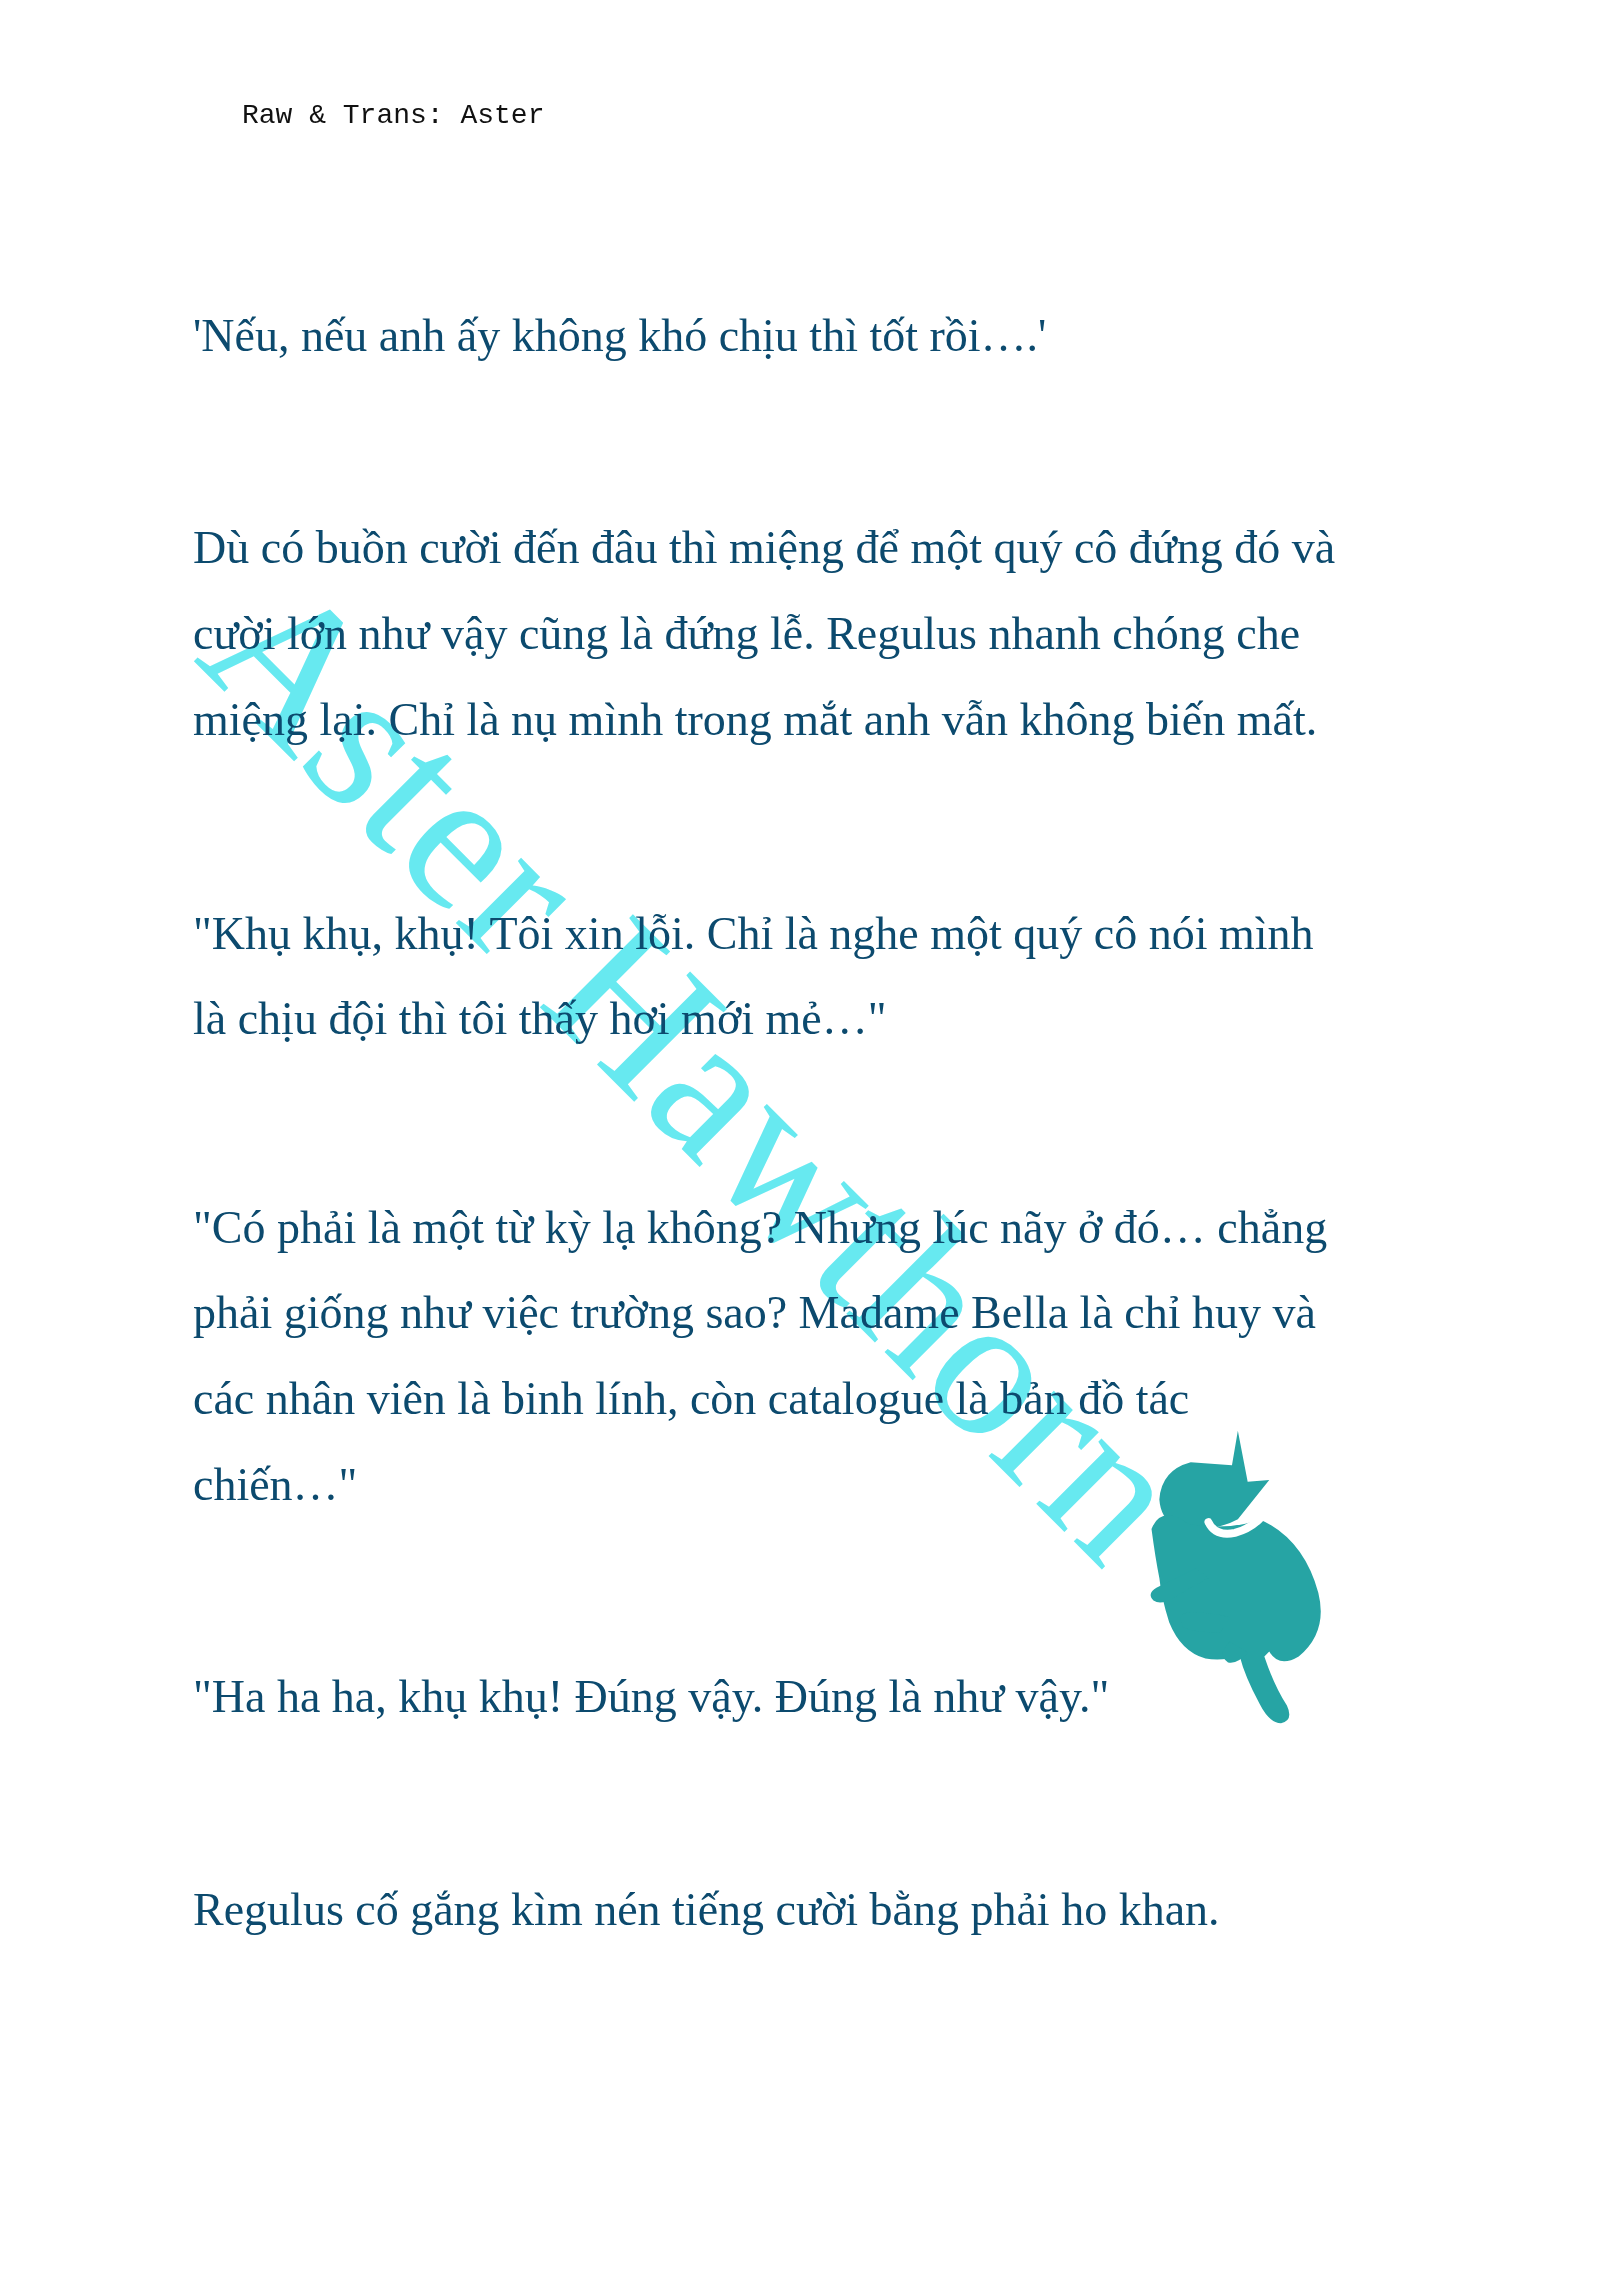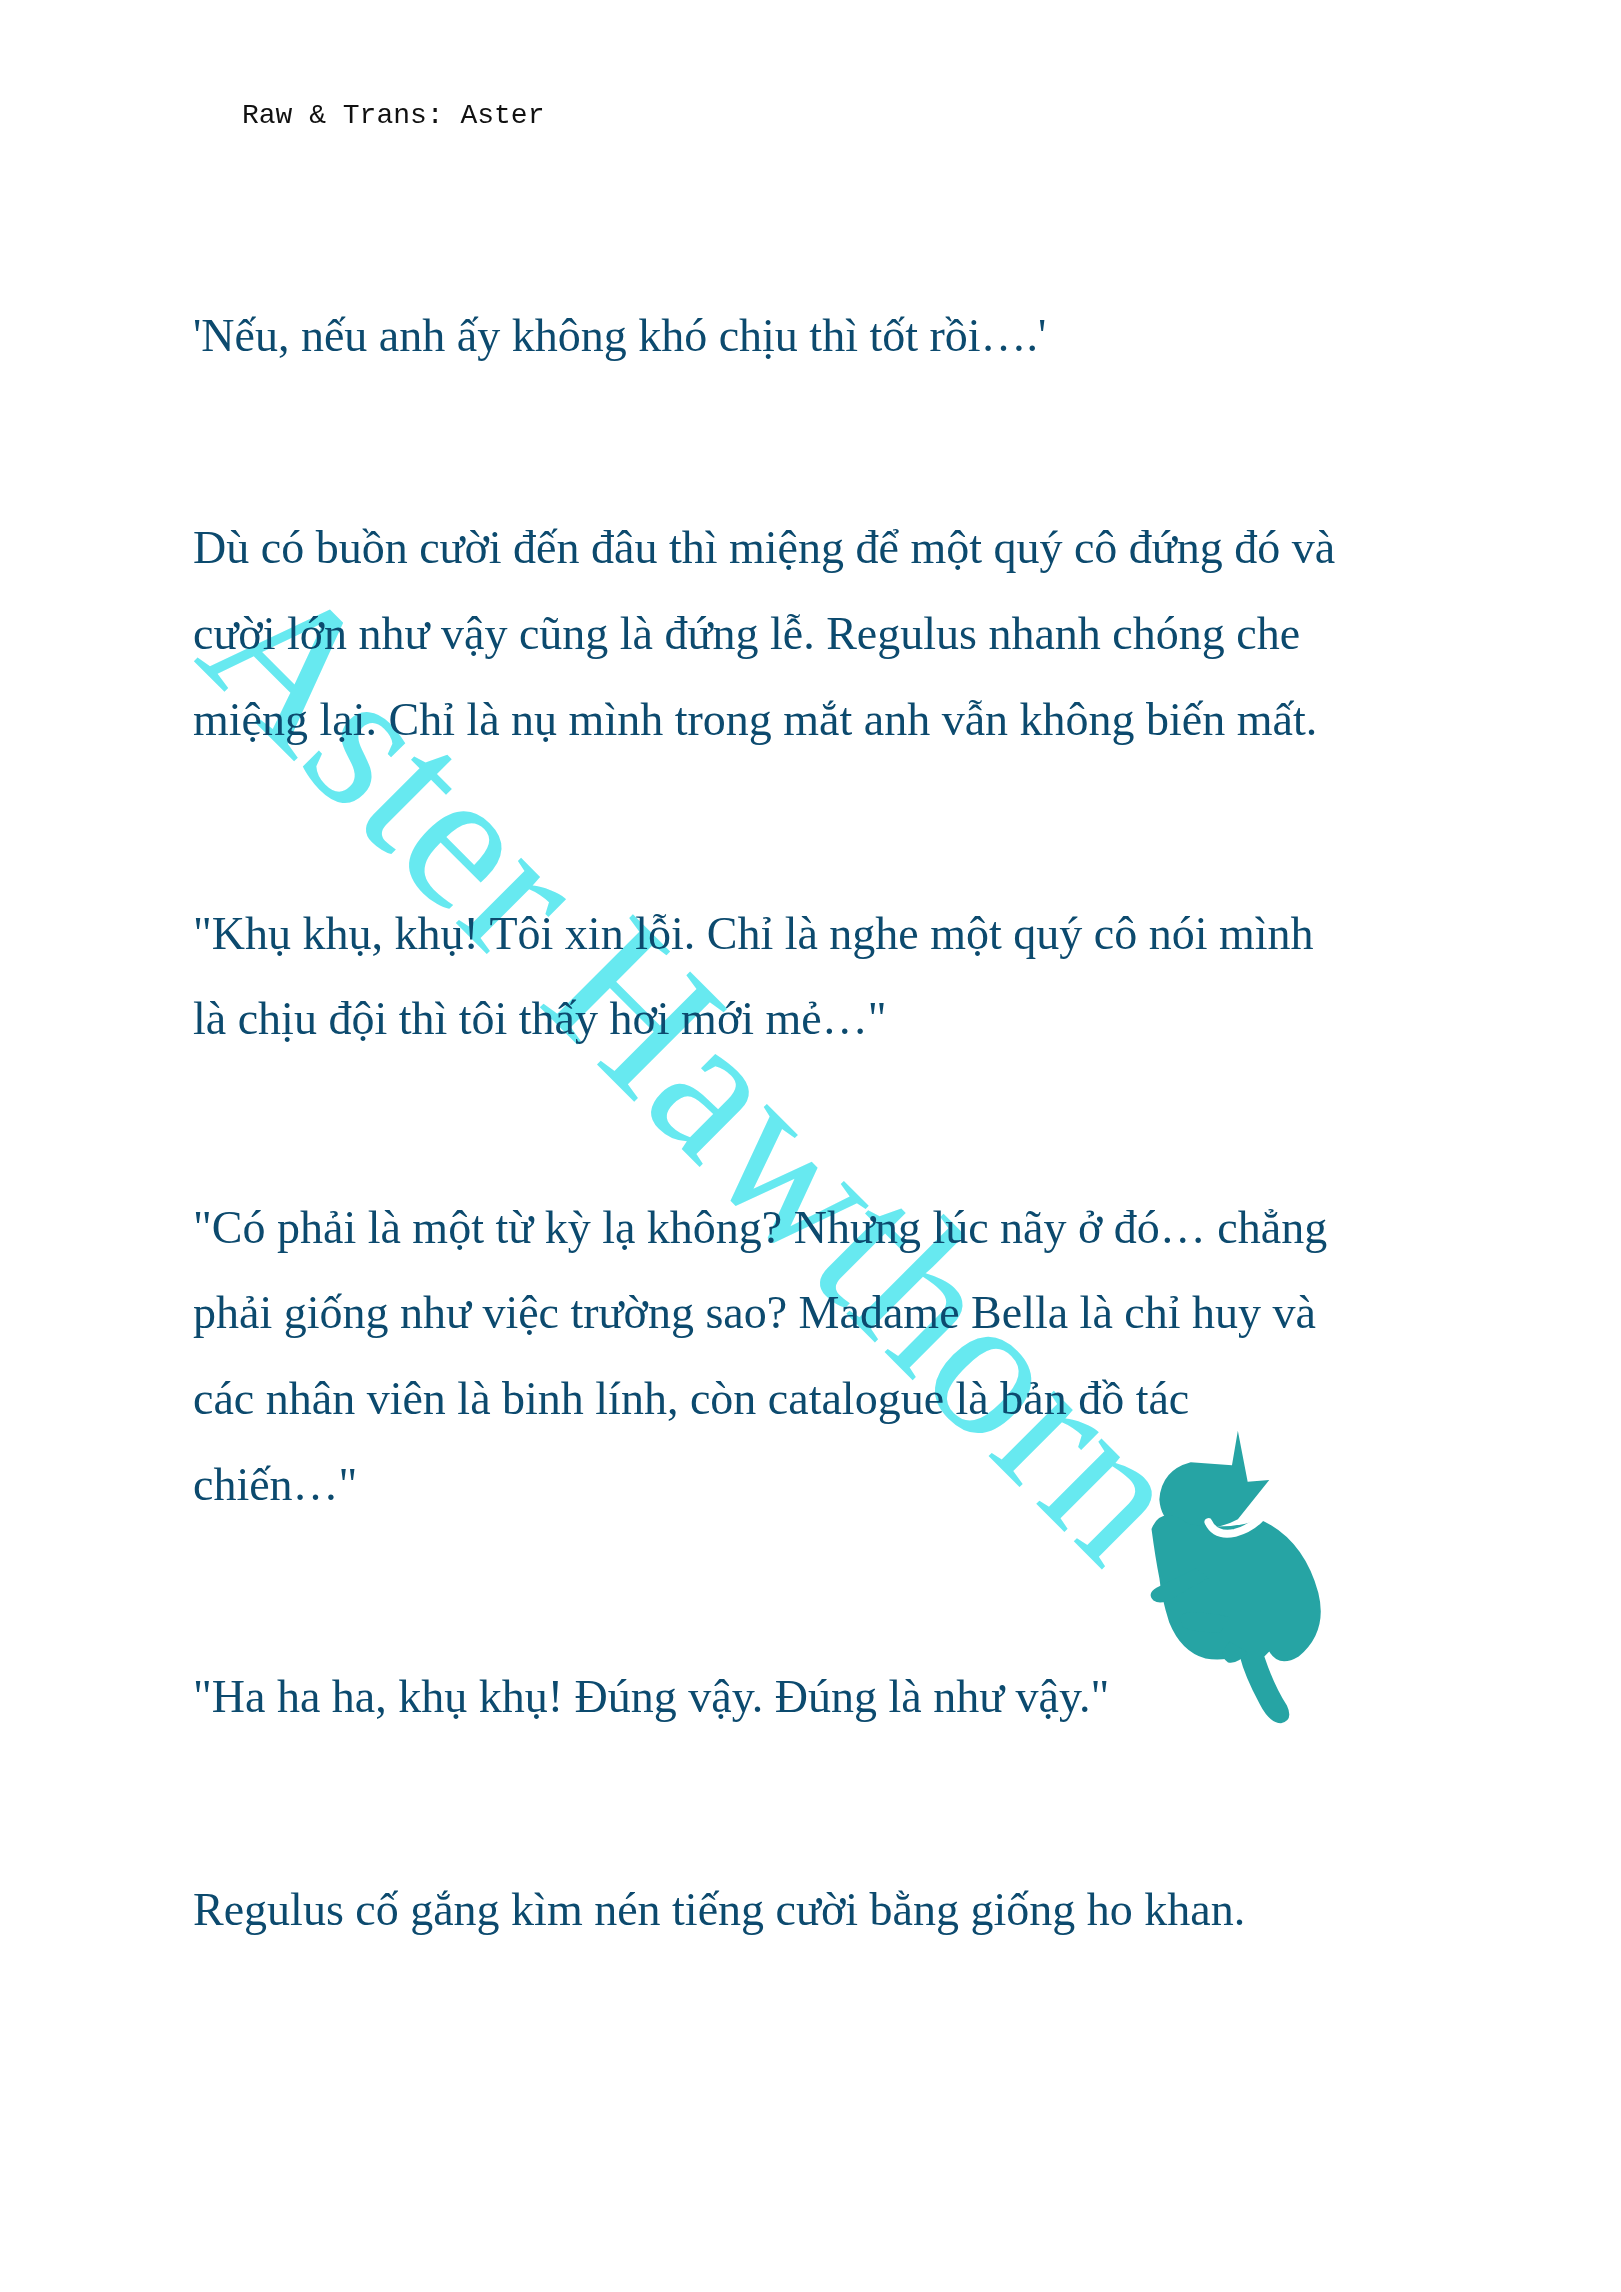--- a/index.html
+++ b/index.html
@@ -52,21 +52,21 @@
     <div class="line" style="top:1285px">phải giống như việc trường sao? Madame Bella là chỉ huy và</div>
     <div class="line" style="top:1371px">các nhân viên là binh lính, còn catalogue là bản đồ tác</div>
     <div class="line" style="top:1457px">chiến…"</div>
   </div>
 
   <div>
     <div class="line" style="top:1669px">"Ha ha ha, khụ khụ! Đúng vậy. Đúng là như vậy."</div>
   </div>
 
   <div>
-    <div class="line" style="top:1882px">Regulus cố gắng kìm nén tiếng cười bằng giống ho khan.</div>
+    <div class="line" style="top:1882px">Regulus cố gắng kìm nén tiếng cười bằng phải ho khan.</div>
   </div>
 
   <svg class="cat" viewBox="0 0 220 320">
     <g fill="#26a4a4">
 
       <path d="M118 10 L112 45 L70 42 Q40 50 38 80 Q40 108 70 112 Q100 110 118 100 L150 60 L128 62 Z"></path>
 
       <path d="M30 110 Q40 85 68 105 Q110 112 140 100 Q185 120 200 175 Q210 215 180 240 Q160 252 150 235 L145 240 Q155 270 168 290 Q175 305 162 308 Q150 308 140 288 Q125 260 120 240 Q100 245 85 242 Q60 235 48 205 Q40 180 38 160 Q34 140 30 110 Z"></path>
 
       <path d="M75 150 Q55 160 35 170 Q25 176 32 183 Q40 188 52 180 L88 160 Z"></path>

